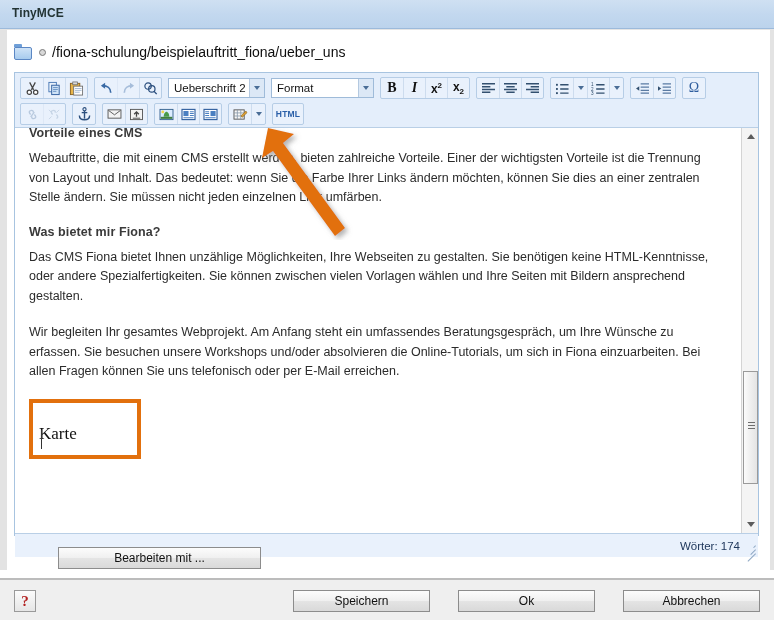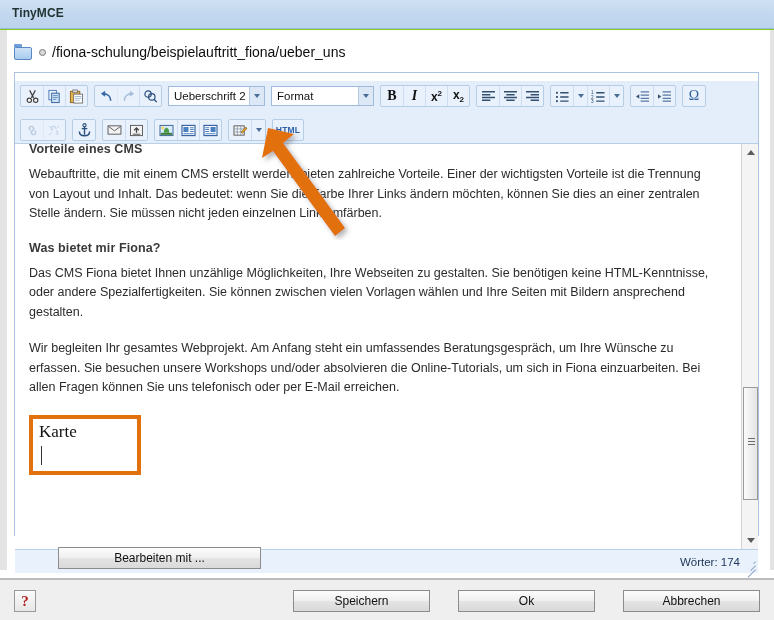--- a/index.html
+++ b/index.html
@@ -5,21 +5,21 @@
   html, body {
     margin: 0; padding: 0;
     width: 774px; height: 620px;
     background: #ffffff;
     font-family: "Liberation Sans", sans-serif;
     overflow: hidden;
   }
   #app {
     position: relative;
     width: 774px; height: 468px;
-    background: #84cc16;
+    background: #e5e5e5;
     box-sizing: border-box;
   }
 
   
   .titlebar {
     position: absolute; left: 0; top: 0;
     width: 774px; height: 29px;
     background: linear-gradient(to bottom, #cfe0f2 0%, #c3d8ef 50%, #bcd3ec 100%);
     border-bottom: 1px solid #9cbadb;
     box-sizing: border-box;
@@ -74,21 +74,21 @@
     box-sizing: border-box;
   }
 
   
   .toolbars {
     background: #e4eefb;
     border-bottom: 1px solid #b9cfe6;
   }
   .tbrow {
     height: 26px; display: flex; align-items: center;
-    padding: 0 2px; gap: 0px; margin-top: 8px;
+    padding: 0 2px; gap: 0px;
   }
   .tbrow.row1 { padding-top: 2px; }
   .grp {
     display: flex; align-items: center;
     border: 1px solid #b6cde6;
     background: #e9f1fc;
     border-radius: 2px;
     margin: 0 3px;
     height: 22px;
     box-sizing: border-box;
@@ -156,21 +156,21 @@
     margin-top: 4px;
     width: 112px; height: 60px;
     border: 4px solid #e2700d;
     background: #ffffff;
     box-sizing: border-box;
     padding: 3px 6px;
     position: relative;
   }
   .karte-text {
     font-family: "Liberation Serif", serif;
-    font-size: 17px; color: #111; line-height: 19px;
+    font-size: 17px; color: #111; line-height: 19px; margin-top: 18px;
   }
   .karte-caret {
     position: absolute; left: 8px; top: 27px;
     width: 1px; height: 19px; background: #333;
   }
 
   
   .vscroll {
     position: absolute; right: 0; top: 0;
     width: 17px; height: 405px;

